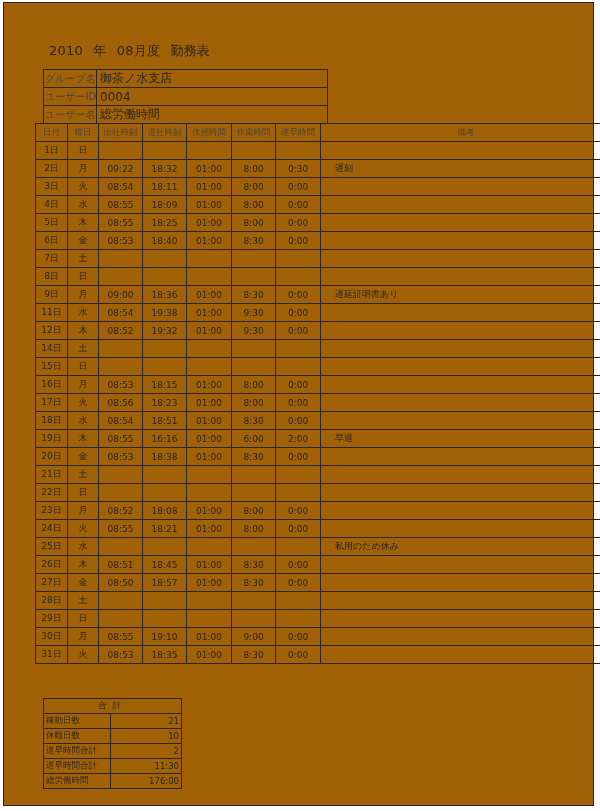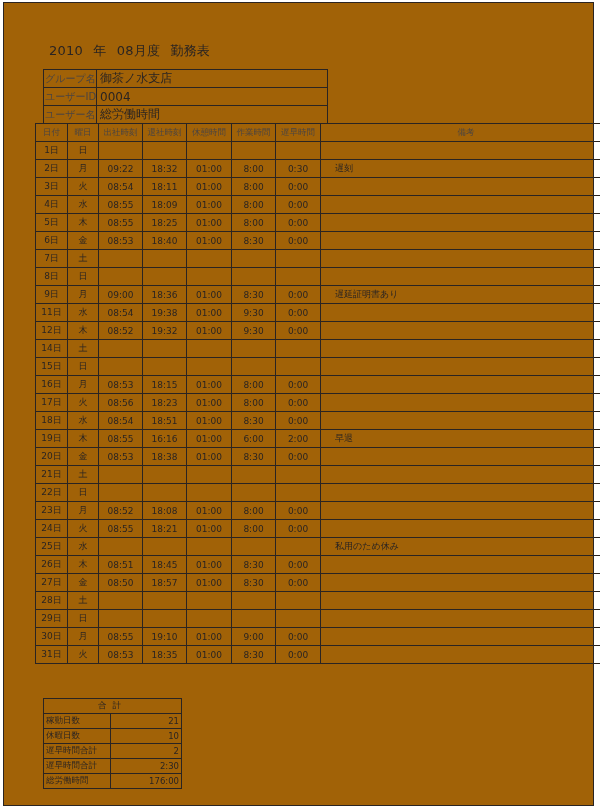--- a/index.html
+++ b/index.html
@@ -391,20 +391,20 @@
       <tr>
         <td>休暇日数</td>
         <td class="val">10</td>
       </tr>
       <tr>
         <td>遅早時間合計</td>
         <td class="val">2</td>
       </tr>
       <tr>
         <td>遅早時間合計</td>
-        <td class="val">2:30</td>
+        <td class="val">11:30</td>
       </tr>
       <tr>
         <td>総労働時間</td>
         <td class="val">176:00</td>
       </tr>
     </tbody>
 </table>
 
 </body></html>

